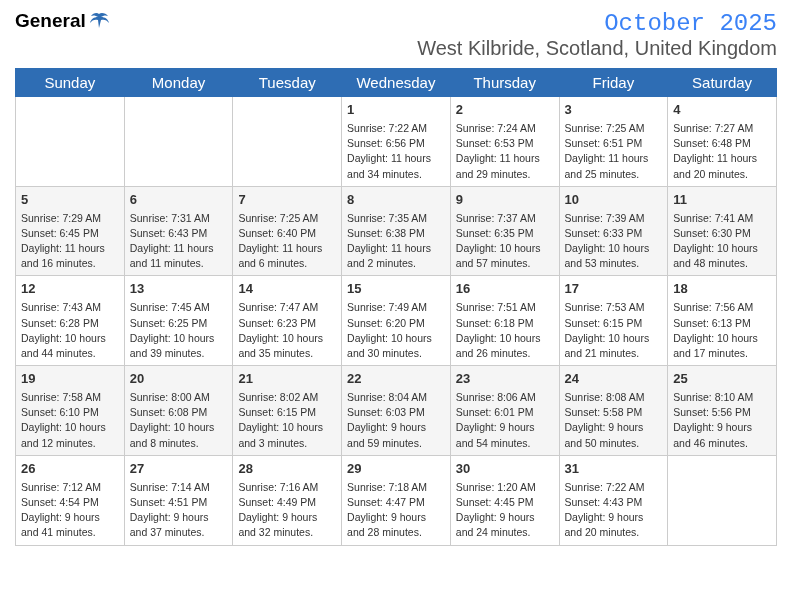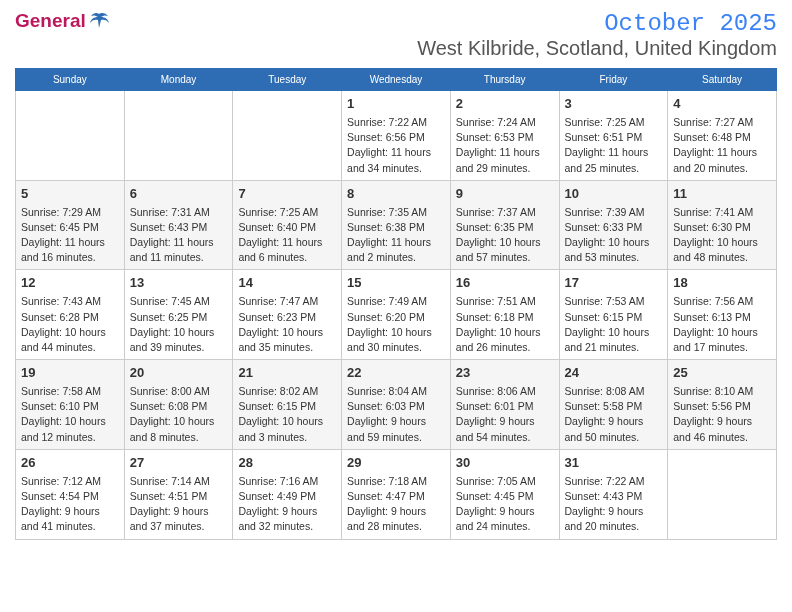--- a/index.html
+++ b/index.html
@@ -4,36 +4,36 @@
   <style>
     * { box-sizing: border-box; margin: 0; padding: 0; }
     body { font-family: Arial, sans-serif; background: #fff; width: 792px; height: 612px; overflow: hidden; }
     .container { width: 792px; padding: 10px 15px; }
     .header { display: flex; justify-content: space-between; align-items: flex-start; margin-bottom: 8px; }
     .logo { display: flex; align-items: center; }
     .title-block { text-align: right; }
     .month-title { font-size: 24px; color: #3b82f6; font-weight: 300; font-family: Liberation Mono, monospace; }
     .location { font-size: 20px; color: #555; }
     table { width: 100%; border-collapse: collapse; table-layout: fixed; }
-    thead th { background-color: #2e6db4; color: #fff; text-align: center; padding: 5px 4px; font-size: 10px; font-weight: normal; border: 1px solid #2e6db4; }
+    thead th { background-color: #2e6db4; color: #fff; text-align: center; padding: 5px 4px; font-size: 15px; font-weight: normal; border: 1px solid #2e6db4; }
     tbody td { border: 1px solid #ccc; vertical-align: top; padding: 4px 5px; font-size: 10.5px; color: #333; line-height: 1.45; background: #fff; height: 82px; }
     tbody tr:nth-child(even) td { background: #f5f5f5; }
     .day-num { font-size: 13px; font-weight: bold; display: block; margin-bottom: 1px; }
     .empty { background: #fff !important; }
     tbody tr:nth-child(even) .empty { background: #f5f5f5 !important; }
   </style>
 </head>
 <body>
 
 <div class="container">
   <div class="header">
     <div class="logo">
       <div style="line-height:1.2">
         <div style="display:flex;align-items:center;gap:2px">
-          <span style="font-size:19px;font-weight:bold;color:#be185d">General</span>
+          <span style="font-size:19px;font-weight:bold;color:#000000">General</span>
           <svg width="22" height="22" viewBox="0 0 22 22">
             <path d="M11 4 C13 2, 18 3, 20 6 C18 5, 15 5.5, 13 7 C17 7, 20 9, 21 13 C19 10, 16 9, 13 10 L11 18 L10 10 C7 9, 4 10, 2 13 C3 9, 6 7, 10 7 C8 5.5, 5 5, 3 6 C5 3, 9 2, 11 4Z" fill="#2e6db4"></path>
           </svg>
         </div>
       </div>
     </div>
     <div class="title-block">
       <div class="month-title">October 2025</div>
       <div class="location">West Kilbride, Scotland, United Kingdom</div>
     </div>
@@ -233,21 +233,21 @@
             <div>Daylight: 9 hours and 32 minutes.</div>
           </td>
           <td>
             <span class="day-num">29</span>
             <div>Sunrise: 7:18 AM</div>
             <div>Sunset: 4:47 PM</div>
             <div>Daylight: 9 hours and 28 minutes.</div>
           </td>
           <td>
             <span class="day-num">30</span>
-            <div>Sunrise: 7:05 AM</div>
+            <div>Sunrise: 1:20 AM</div>
             <div>Sunset: 4:45 PM</div>
             <div>Daylight: 9 hours and 24 minutes.</div>
           </td>
           <td>
             <span class="day-num">31</span>
             <div>Sunrise: 7:22 AM</div>
             <div>Sunset: 4:43 PM</div>
             <div>Daylight: 9 hours and 20 minutes.</div>
           </td>
           <td class="empty"></td>

